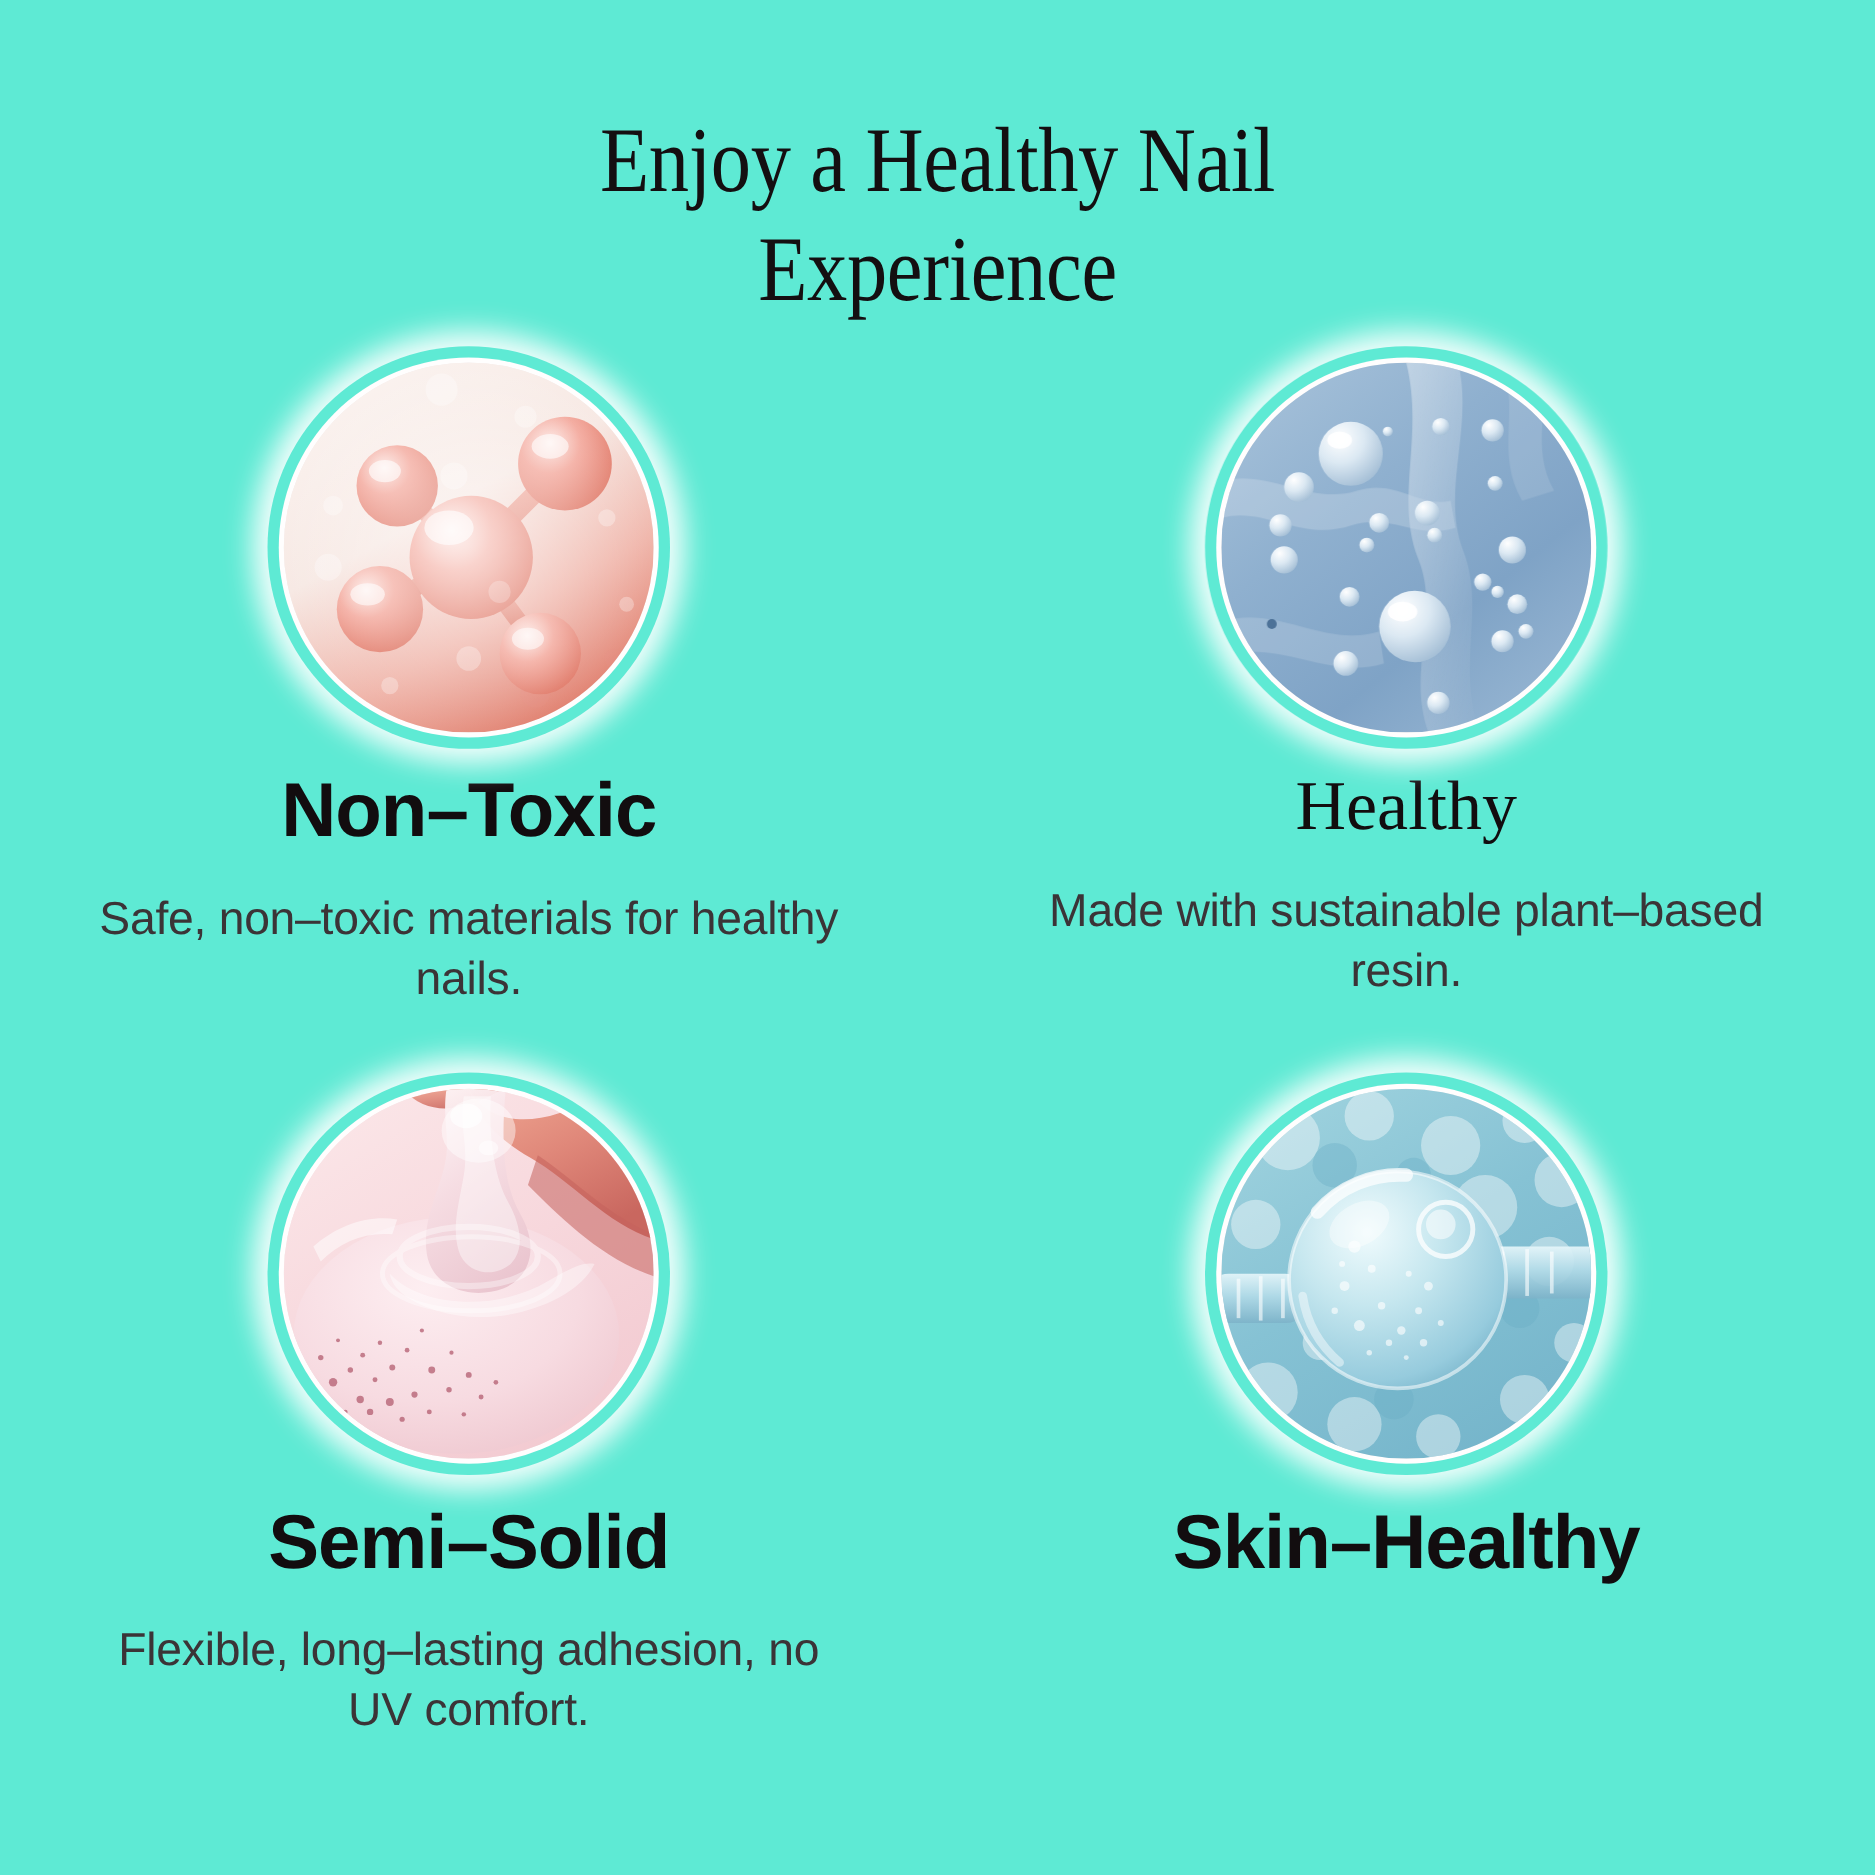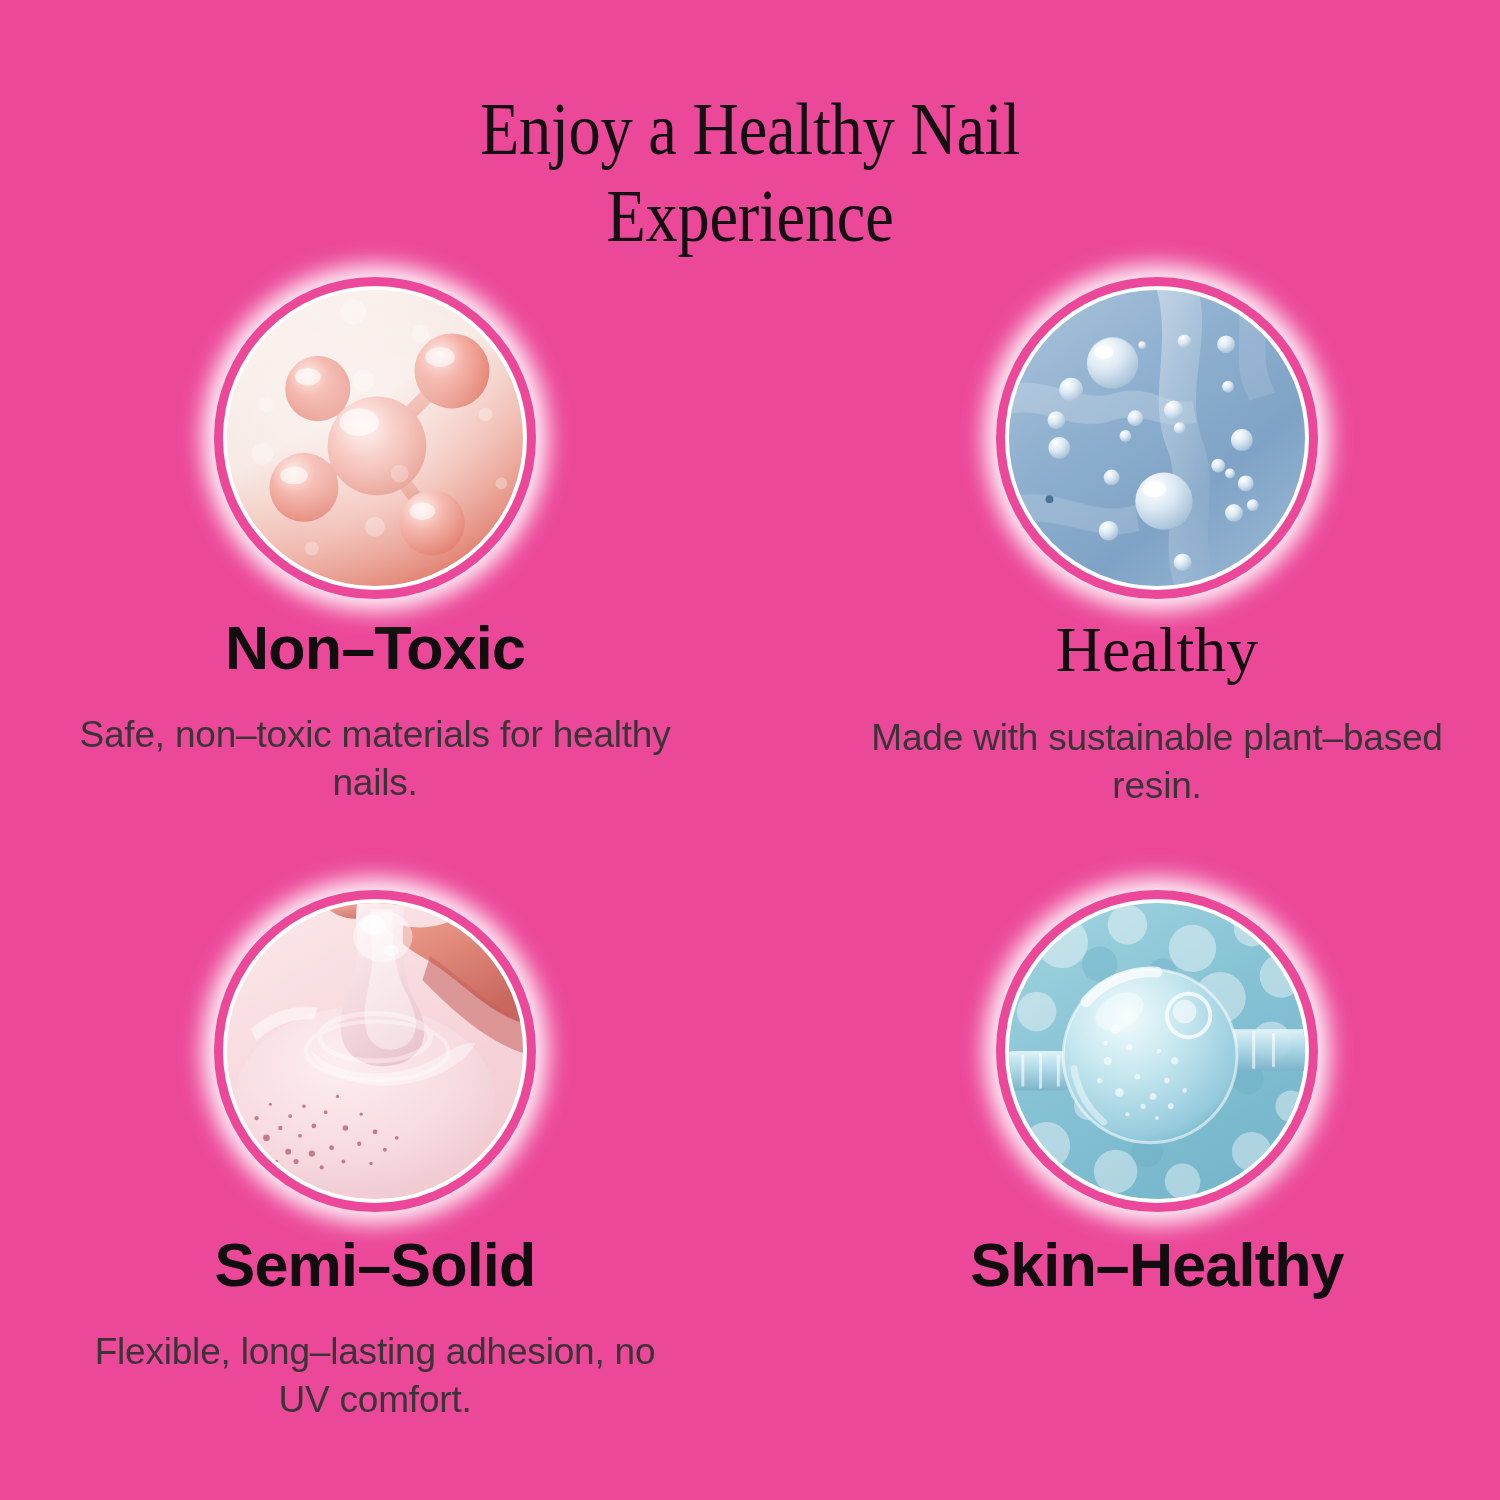--- a/index.html
+++ b/index.html
@@ -10,21 +10,21 @@
     height: 1500px;
     background: #fce7eb;
     font-family: "Liberation Sans", sans-serif;
     overflow: hidden;
   }
 
   #page {
     position: relative;
     width: 1500px;
     height: 1500px;
-    background: #ec4899;
+    background: #5eead4;
   }
 
   
   .page-title {
     position: absolute;
     top: 86px;
     left: 0;
     width: 1500px;
     text-align: center;
     font-family: "Liberation Serif", "DejaVu Serif", serif;
@@ -39,21 +39,20 @@
 
   
   .features {
     position: absolute;
     top: 270px;
     left: 0;
     width: 1500px;
     display: grid;
     grid-template-columns: 750px 750px;
     grid-template-rows: 575px 575px;
-    gap: 32px;
   }
 
   .feature {
     position: relative;
     display: flex;
     flex-direction: column;
     align-items: center;
   }
 
   
@@ -90,21 +89,21 @@
     color: #120d0f;
     letter-spacing: -0.8px;
     line-height: 1.06;
     text-align: center;
     margin-top: 26px;
   }
   
   .f-title.serif {
     font-family: "Liberation Serif", "DejaVu Serif", serif;
     font-weight: 400;
-    font-size: 64px;
+    font-size: 56px;
     letter-spacing: 0;
   }
 
   .f-desc {
     font-size: 37px;
     font-weight: 400;
     color: #3b3437;
     line-height: 1.30;
     text-align: center;
     margin-top: 30px;

